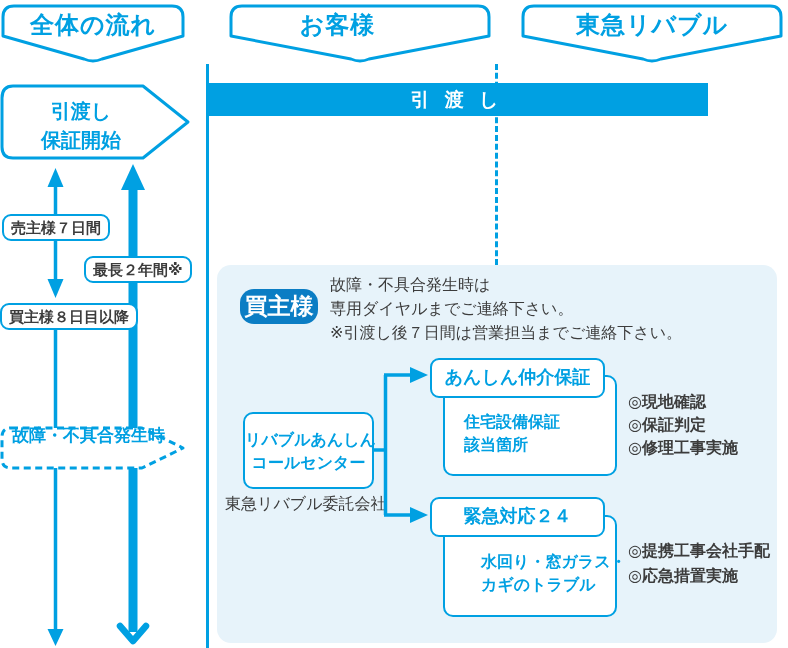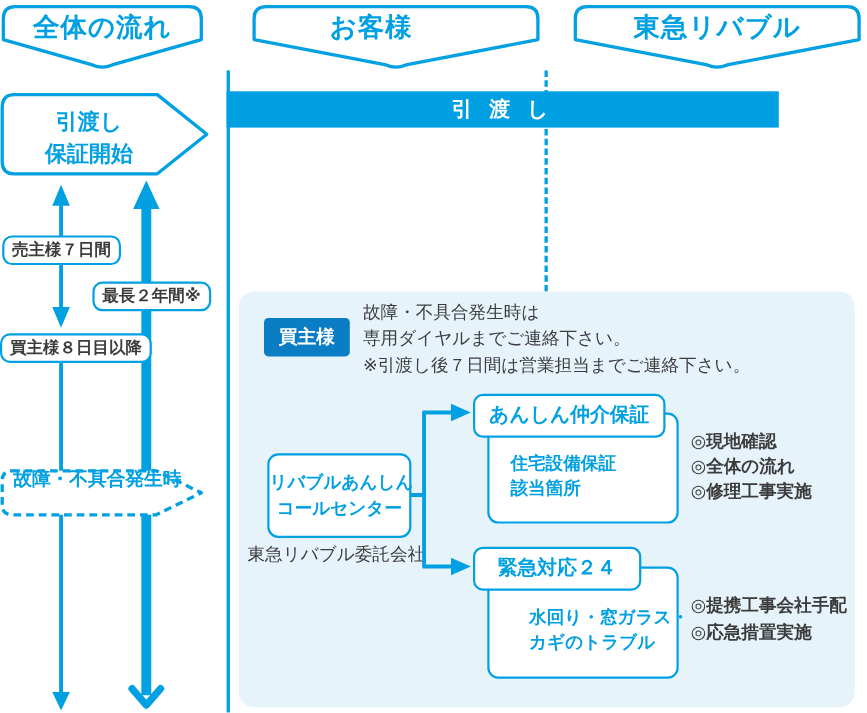--- a/index.html
+++ b/index.html
@@ -12,21 +12,21 @@
   body{font-family:"Liberation Sans","DejaVu Sans",sans-serif;}
   #stage{position:relative;width:788px;height:648px;background:#fff;overflow:hidden;}
   .abs{position:absolute;}
   .banner-text{color:var(--accent);font-size:24px;font-weight:bold;text-align:center;letter-spacing:1px;white-space:nowrap;}
   .accent-stroke{stroke:var(--accent);fill:#ffffff;stroke-width:3;stroke-linejoin:round;}
   .pill{background:#fff;border:2.5px solid var(--accent);border-radius:9px;color:var(--ink);
         font-size:15px;font-weight:bold;line-height:21px;padding:1px 7px;white-space:nowrap;}
   .bar{background:var(--accent);color:#fff;font-size:19px;font-weight:bold;text-align:center;
        line-height:33px;letter-spacing:5px;}
   .panel{background:var(--panel);border-radius:14px;}
-  .badge{background:var(--badge);color:#fff;border-radius:4px;font-size:17px;font-weight:bold;
+  .badge{background:var(--badge);color:#fff;border-radius:14px;font-size:23px;font-weight:bold;
          text-align:center;line-height:35px;}
   .notice{color:var(--ink);font-size:16px;line-height:24px;white-space:nowrap;}
   .blue-box{background:#fff;border:2.5px solid var(--accent);border-radius:10px;box-sizing:border-box;}
   .blue-box-title{background:#fff;border:2.5px solid var(--accent);border-radius:9px;box-sizing:border-box;
                   color:var(--accent);font-size:18px;font-weight:bold;text-align:center;line-height:35px;white-space:nowrap;}
   .blue-text{color:var(--accent);font-weight:bold;}
   .bullets{color:var(--ink);font-size:16px;font-weight:bold;white-space:nowrap;}
   .caption{color:var(--ink);font-size:16px;white-space:nowrap;}
   .startbox-text{color:var(--accent);font-size:20px;font-weight:bold;text-align:center;line-height:29px;}
   .failure-text{color:var(--accent);font-size:17px;font-weight:bold;text-align:center;line-height:44px;white-space:nowrap;}
@@ -122,29 +122,29 @@
 
   <div class="abs blue-box" style="left:443px;top:375px;width:174px;height:101px;">
     <div class="blue-text" style="font-size:16px;line-height:23px;padding:33px 0 0 19px;white-space:nowrap;">
       <div>住宅設備保証</div>
       <div>該当箇所</div>
     </div>
   </div>
   <div class="abs blue-box-title" style="left:430px;top:358px;width:175px;height:40px;">あんしん仲介保証</div>
   <div class="abs bullets" style="left:628px;top:390px;line-height:23px;">
     <div>◎現地確認</div>
-    <div>◎全体の流れ</div>
+    <div>◎保証判定</div>
     <div>◎修理工事実施</div>
   </div>
 
   <div class="abs blue-box" style="left:443px;top:515px;width:174px;height:102px;">
     <div class="blue-text" style="font-size:16px;line-height:23px;padding:33px 0 0 36px;white-space:nowrap;">
       <div>水回り・窓ガラス・</div>
       <div>カギのトラブル</div>
     </div>
   </div>
-  <div class="abs blue-box-title" style="left:430px;top:497px;width:153px;height:40px;">緊急対応２４</div>
+  <div class="abs blue-box-title" style="left:430px;top:497px;width:175px;height:40px;">緊急対応２４</div>
   <div class="abs bullets" style="left:628px;top:538px;line-height:25px;">
     <div>◎提携工事会社手配</div>
     <div>◎応急措置実施</div>
   </div>
 
 </div>
 
 </body></html>

